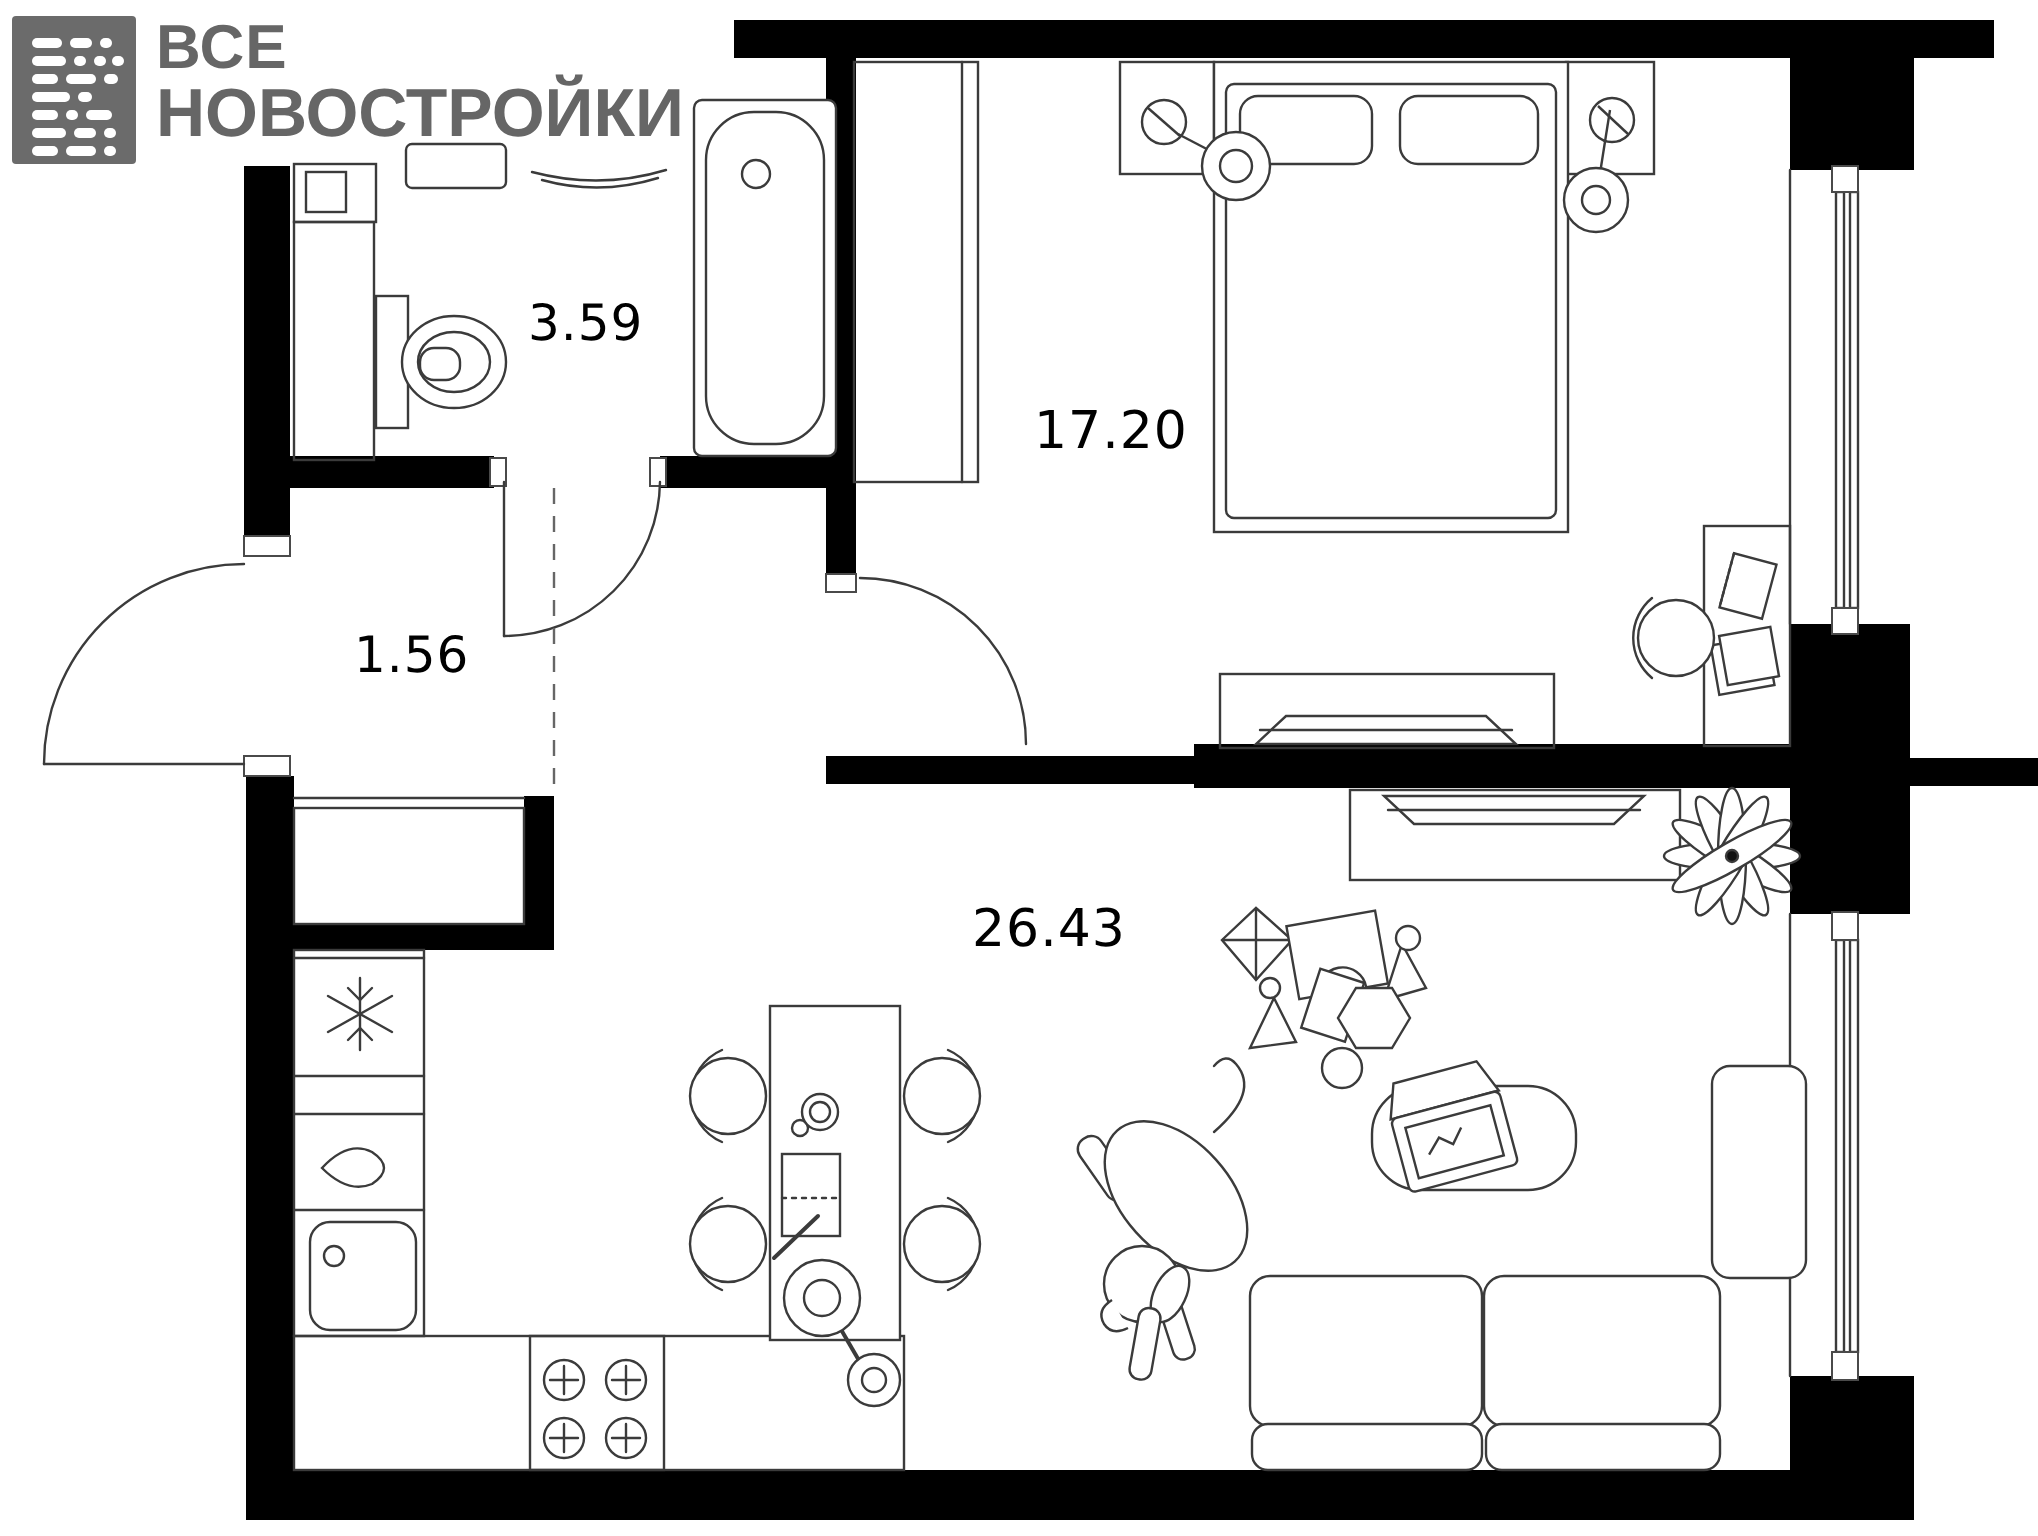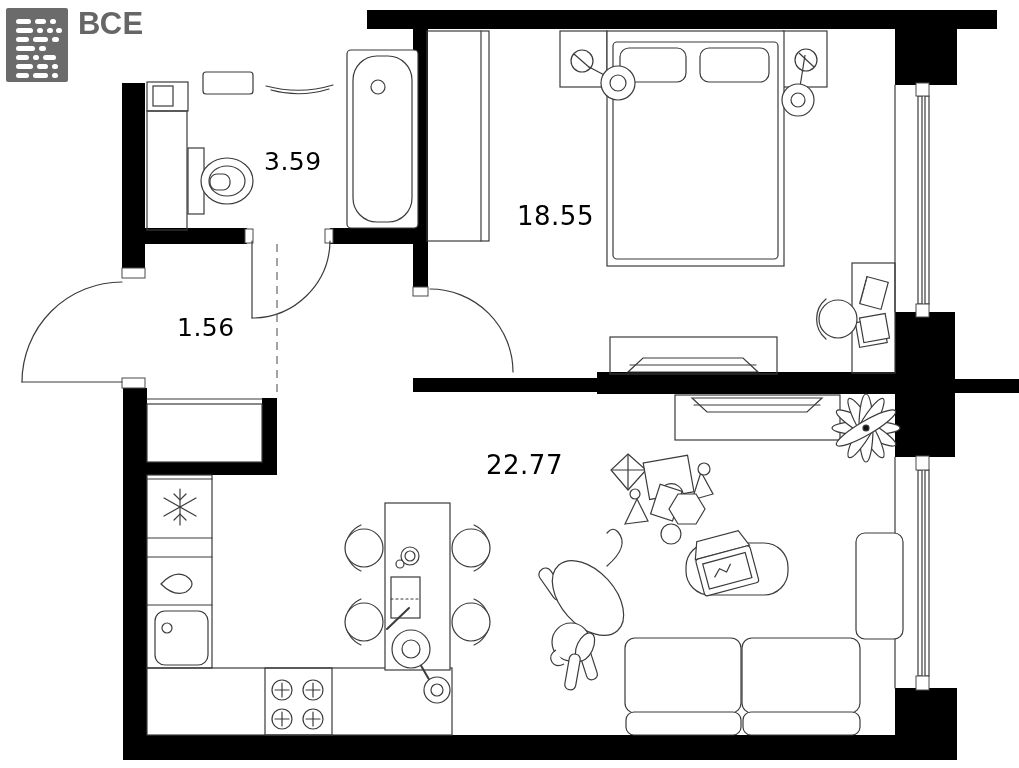--- a/index.html
+++ b/index.html
@@ -290,22 +290,22 @@
         <circle cx="411" cy="649" r="19"></circle>
           <circle cx="411" cy="649" r="9"></circle>
         <circle cx="437" cy="690" r="13"></circle>
           <circle cx="437" cy="690" r="6"></circle>
       </g>
     </g>
   </svg>
 
   <div class="room-label" style="left:264px;top:147px;">3.59</div>
   <div class="room-label" style="left:177px;top:313px;">1.56</div>
-  <div class="room-label big" style="left:517px;top:201px;">18.55</div>
-  <div class="room-label big" style="left:486px;top:450px;">22.77</div>
+  <div class="room-label big" style="left:517px;top:201px;">17.20</div>
+  <div class="room-label big" style="left:486px;top:450px;">26.43</div>
 
   <div class="logo">
     <svg class="logo-mark" viewBox="0 0 62 74">
       <rect x="0" y="0" width="62" height="74" rx="2" fill="#6b6b6b"></rect>
       <g fill="#fff">
         <rect x="10" y="11" width="15" height="5" rx="2.5"></rect>
           <rect x="29" y="11" width="11" height="5" rx="2.5"></rect>
           <rect x="44" y="11" width="6" height="5" rx="2.5"></rect>
         <rect x="10" y="20" width="17" height="5" rx="2.5"></rect>
           <rect x="31" y="20" width="6" height="5" rx="2.5"></rect>
@@ -322,16 +322,17 @@
         <rect x="10" y="56" width="17" height="5" rx="2.5"></rect>
           <rect x="31" y="56" width="11" height="5" rx="2.5"></rect>
           <rect x="46" y="56" width="6" height="5" rx="2.5"></rect>
         <rect x="10" y="65" width="13" height="5" rx="2.5"></rect>
           <rect x="27" y="65" width="15" height="5" rx="2.5"></rect>
           <rect x="46" y="65" width="6" height="5" rx="2.5"></rect>
       </g>
     </svg>
     <div class="logo-text">
       <div class="logo-l1">ВСЕ</div>
+      <div class="logo-l2">НОВОСТРОЙКИ</div>
     </div>
   </div>
 
 </div>
 
 </body></html>

